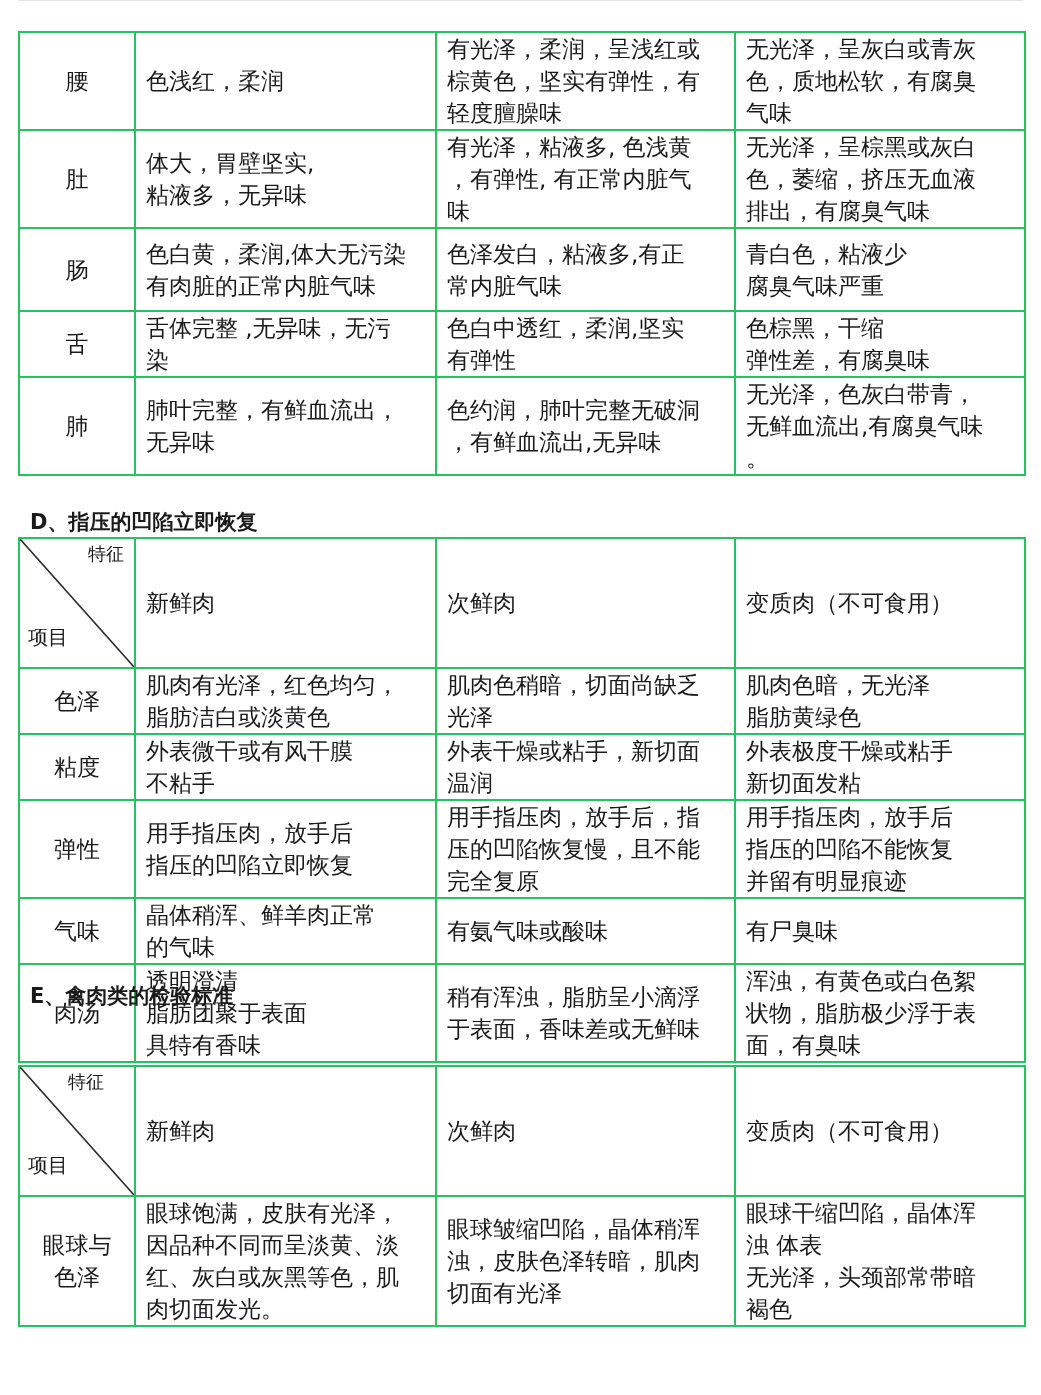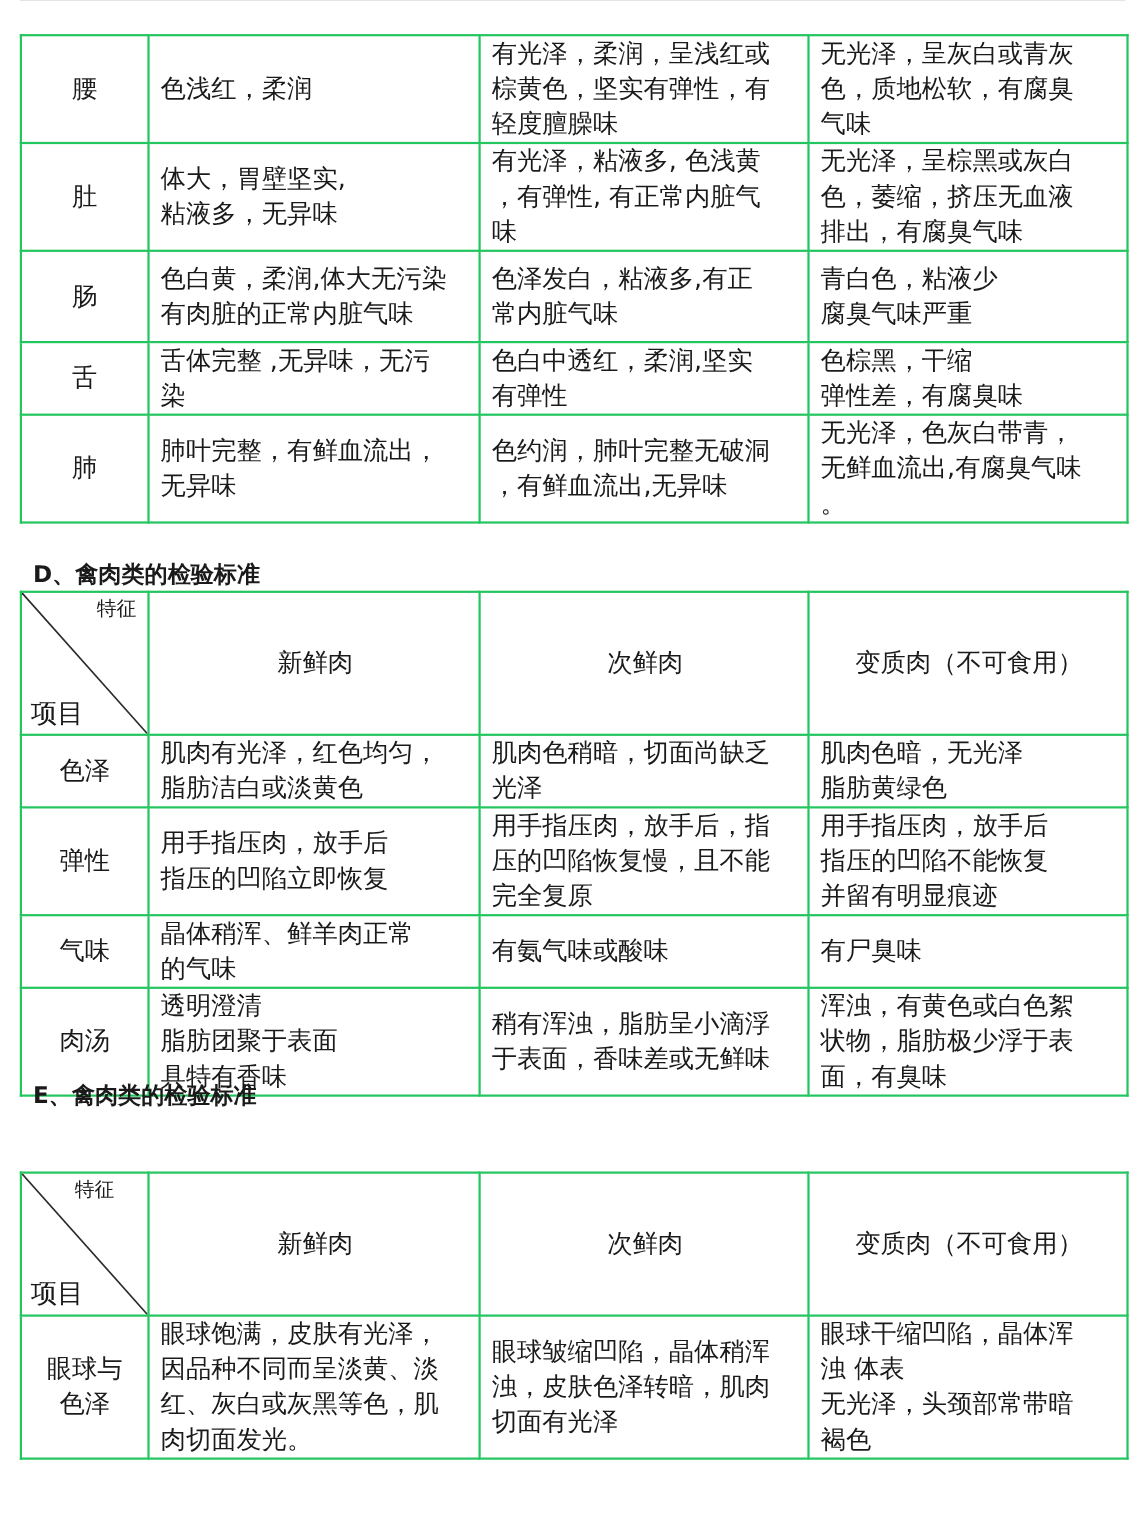--- a/index.html
+++ b/index.html
@@ -15,34 +15,34 @@
   }
   table.std td {
     border: 2px solid #22c55e;
     font-size: 23px; line-height: 32px;
     padding: 0 8px 0 10px;
     vertical-align: middle;
     white-space: pre-line;
     word-break: break-all;
   }
   table.std td.item { text-align: center; padding: 0 4px; }
-  table.std td.hdr { text-align: center; }
+  table.std td.hdr { }
   col.c0 { width: 116px; }
   col.c1 { width: 301px; }
   col.c2 { width: 299px; }
   col.c3 { width: 290px; }
   .section-title {
     position: absolute; left: 30px;
     font-size: 21px; font-weight: bold; line-height: 28px;
     font-family: "DejaVu Sans", sans-serif;
   }
   td.diag { position: relative; padding: 0 !important; }
   td.diag svg { position: absolute; left: 0; top: 0; width: 100%; height: 100%; }
   td.diag .feat { position: absolute; right: 10px; top: 0; font-size: 18px; line-height: 30px; }
-  td.diag .item-lbl { position: absolute; left: 8px; bottom: 4px; font-size: 24px; line-height: 30px; }
+  td.diag .item-lbl { position: absolute; left: 8px; bottom: 15px; font-size: 20px; line-height: 30px; }
 </style>
 </head>
 <body>
 
 <div class="topline"></div>
 
 <table class="std" style="top:31px;">
   <colgroup>
       <col class="c0">
       <col class="c1">
@@ -95,21 +95,21 @@
 无异味</td>
       <td>色约润，肺叶完整无破洞
 ，有鲜血流出,无异味</td>
       <td>无光泽，色灰白带青，
 无鲜血流出,有腐臭气味
 。</td>
     </tr>
   </tbody>
 </table>
 
-<div class="section-title" style="top:508px;">D、禽肉类的检验标准</div>
+<div class="section-title" style="top:508px;">D、指压的凹陷立即恢复</div>
 <table class="std" style="top:537px;">
   <colgroup>
       <col class="c0">
       <col class="c1">
       <col class="c2">
       <col class="c3">
     </colgroup>
   <tbody>
     <tr style="height:65px;">
       <td class="diag">
@@ -124,20 +124,29 @@
       <td class="hdr">变质肉（不可食用）</td>
     </tr>
     <tr style="height:66px;">
       <td class="item">色泽</td>
       <td>肌肉有光泽，红色均匀，
 脂肪洁白或淡黄色</td>
       <td>肌肉色稍暗，切面尚缺乏
 光泽</td>
       <td>肌肉色暗，无光泽
 脂肪黄绿色</td>
+    </tr>
+    <tr style="height:65px;">
+      <td class="item">粘度</td>
+      <td>外表微干或有风干膜
+不粘手</td>
+      <td>外表干燥或粘手，新切面
+温润</td>
+      <td>外表极度干燥或粘手
+新切面发粘</td>
     </tr>
     <tr style="height:97px;">
       <td class="item">弹性</td>
       <td>用手指压肉，放手后
 指压的凹陷立即恢复</td>
       <td>用手指压肉，放手后，指
 压的凹陷恢复慢，且不能
 完全复原</td>
       <td>用手指压肉，放手后
 指压的凹陷不能恢复

